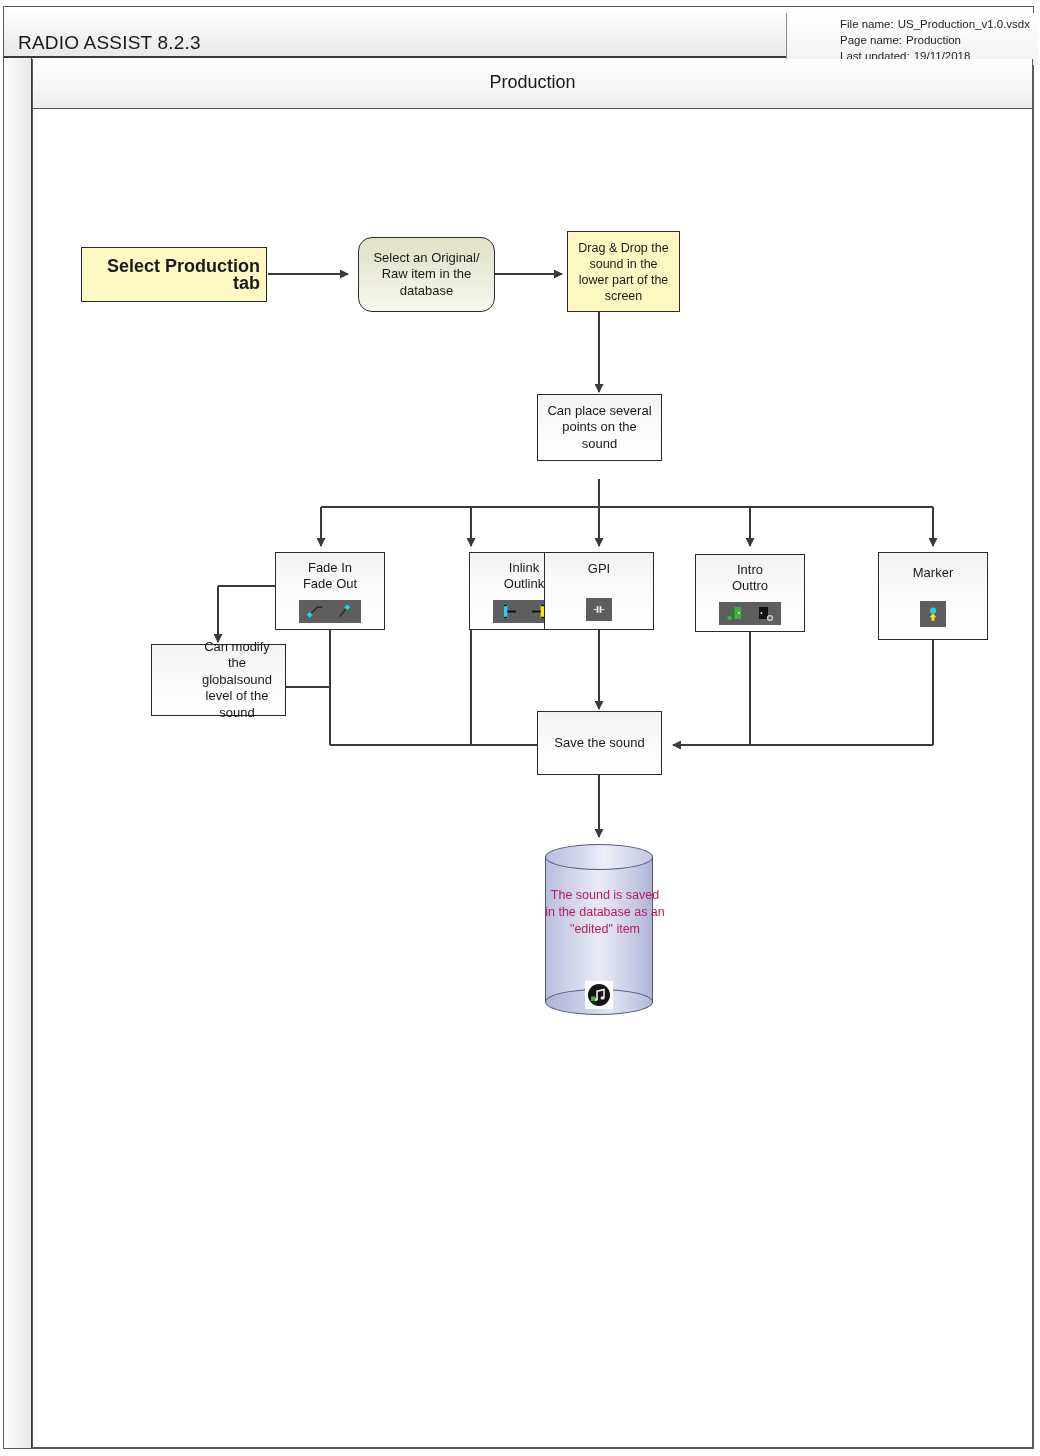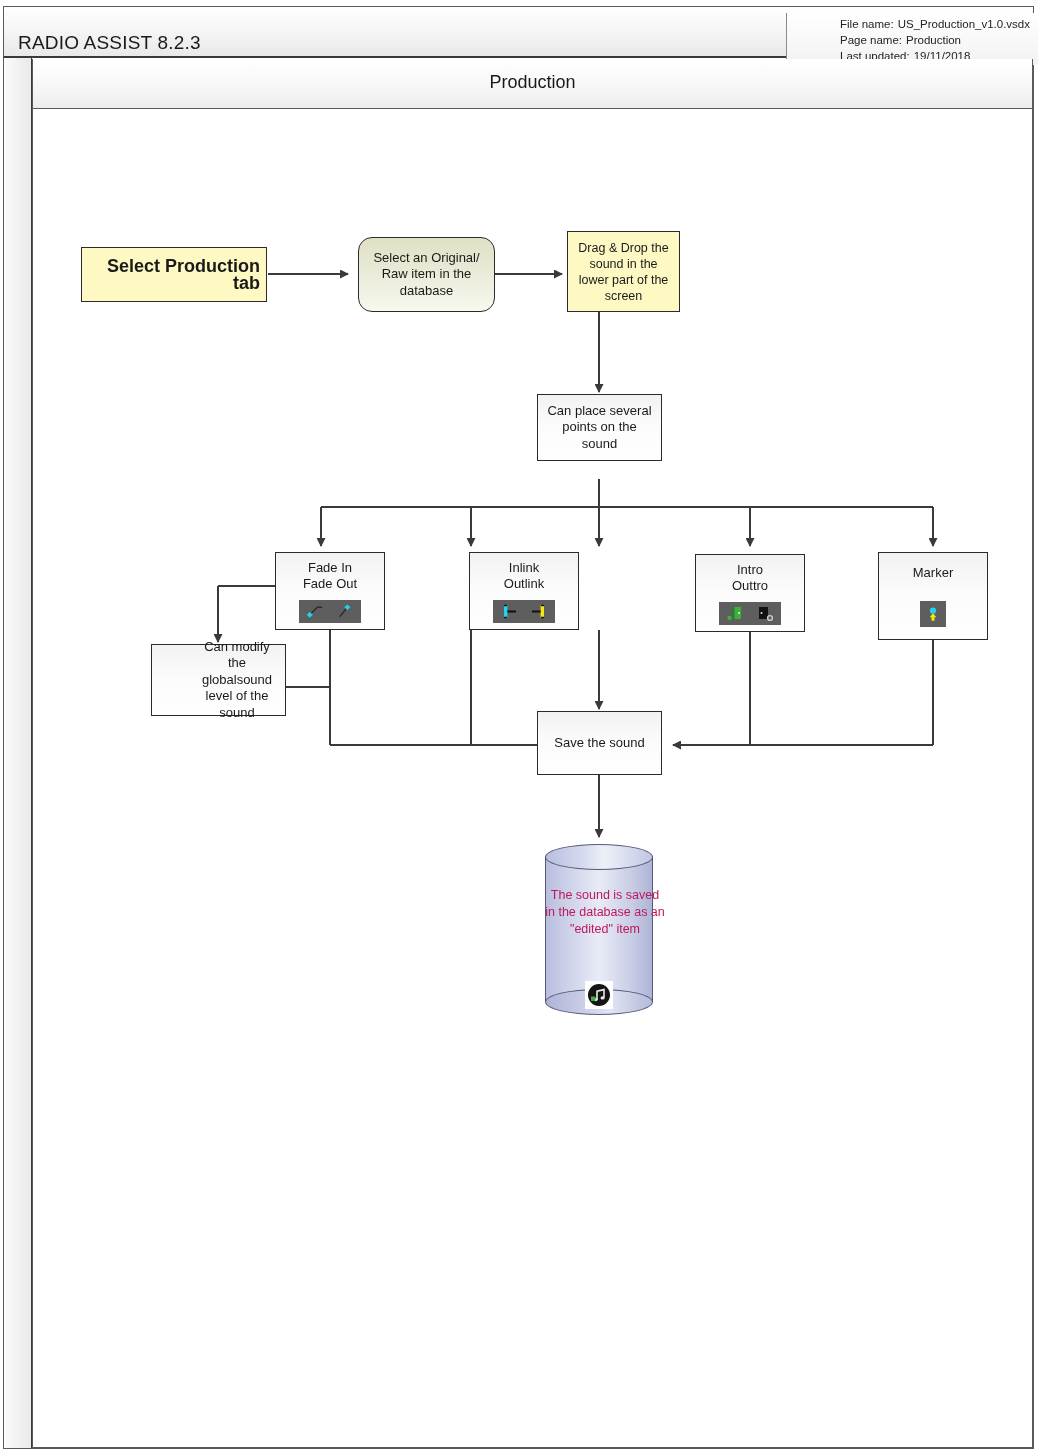--- a/index.html
+++ b/index.html
@@ -222,20 +222,31 @@
       </svg>
       <svg width="19" height="17" viewBox="0 0 19 17">
         <rect x="11.6" y="2" width="3.4" height="13" fill="#f2e80c"></rect>
         <path d="M3 8.5 H11.6" stroke="#111" stroke-width="2"></path>
         <path d="M12 2.5 h3" stroke="#111" stroke-width="1.4"></path>
         <path d="M12 14.5 h3" stroke="#111" stroke-width="1.4"></path>
       </svg>
     </span>
   </div>
 
+  <div class="node" style="left:511px;top:443px;width:110px;height:78px;">
+    <span class="label">GPI</span>
+    <span class="icon-plate" style="width:26px;margin-top:20px;">
+      <svg width="20" height="15" viewBox="0 0 20 15">
+        <rect x="6" y="2" width="3" height="11" fill="#f2f2f2"></rect>
+        <rect x="11" y="2" width="3" height="11" fill="#f2f2f2"></rect>
+        <path d="M1 7.5 H6" stroke="#e8e8e8" stroke-width="1.6"></path>
+        <path d="M14 7.5 H19" stroke="#e8e8e8" stroke-width="1.6"></path>
+      </svg>
+    </span>
+  </div>
 
   <div class="node" style="left:662px;top:445px;width:110px;height:78px;">
     <span class="label">Intro</span>
     <span class="label">Outtro</span>
     <span class="icon-plate" style="width:62px;">
       <svg width="19" height="17" viewBox="0 0 19 17">
         <rect x="6" y="2" width="9" height="12" fill="#3fae3f"></rect>
         <rect x="6" y="2" width="2.5" height="12" fill="#2e7d2e"></rect>
         <circle cx="13" cy="8" r="1" fill="#d8f5d8"></circle>
         <circle cx="3.5" cy="13" r="2.2" fill="#3fae3f"></circle>

